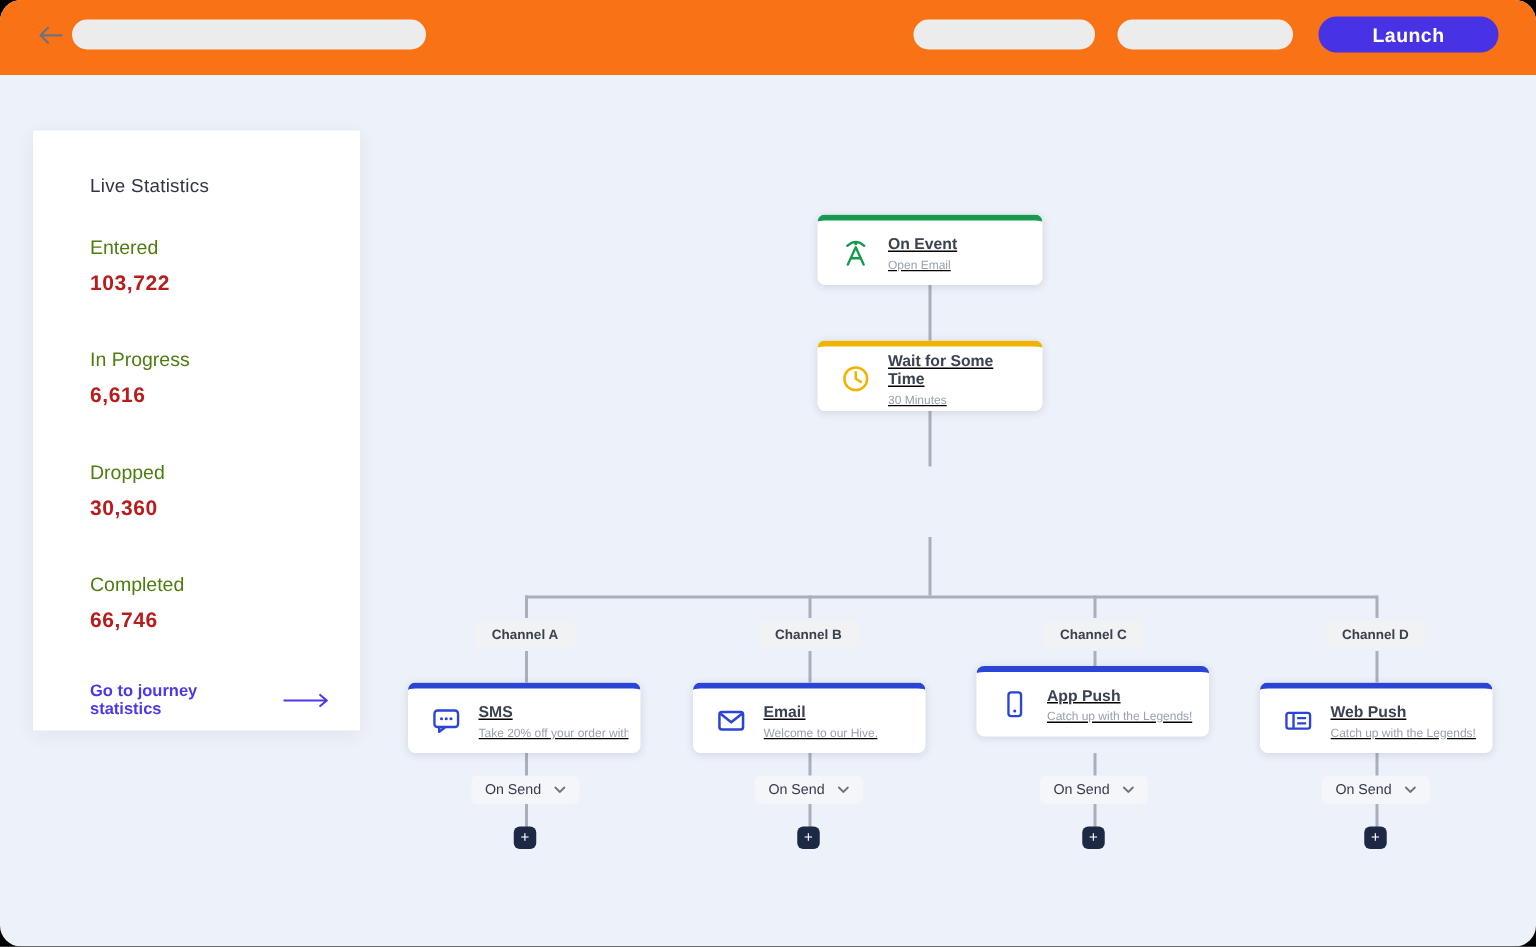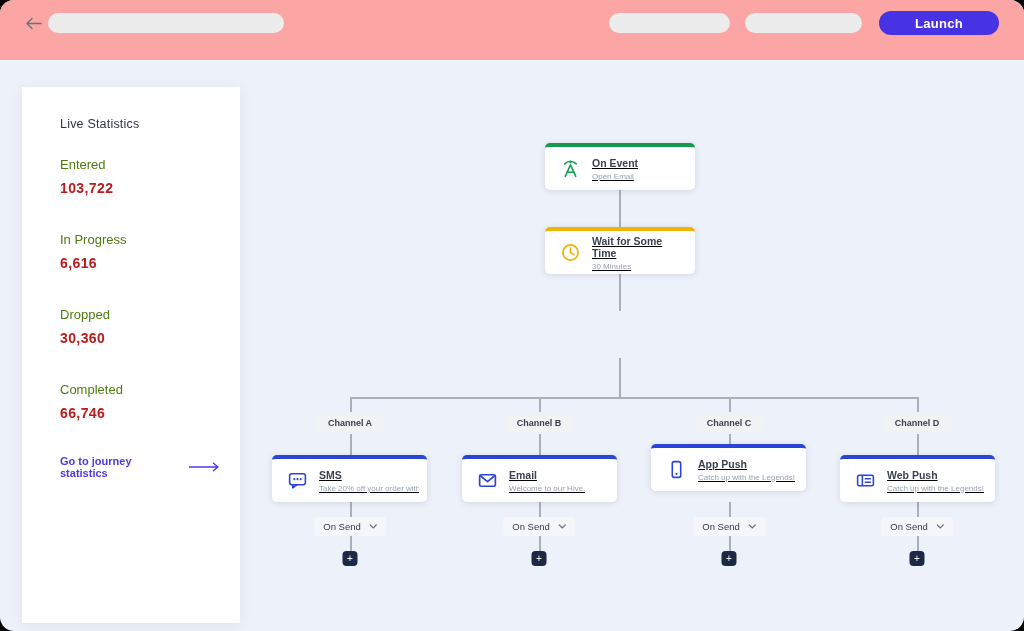--- a/index.html
+++ b/index.html
@@ -3,35 +3,35 @@
 <meta charset="utf-8">
 <style>
   html,body{margin:0;padding:0;background:#000;}
   *{box-sizing:border-box;}
   .screen{
     position:relative;width:1024px;height:631px;border-radius:14px;overflow:hidden;
     background:#edf1f9;font-family:"Liberation Sans",sans-serif;
     -webkit-font-smoothing:antialiased;
   }
   
-  .topbar{position:absolute;top:0;left:0;right:0;height:60px;background:#fca5a5;z-index:5;}
+  .topbar{position:absolute;top:0;left:0;right:0;height:50px;background:#f97316;z-index:5;}
   .back-btn{position:absolute;left:22px;top:13px;width:22px;height:20px;display:flex;align-items:center;justify-content:center;cursor:pointer;background:none;border:none;padding:0;}
   .ph-pill{position:absolute;top:13px;height:20px;border-radius:10px;background:#ececec;border:none;}
   .ph-title{left:48px;width:236px;}
   .ph-a{left:609px;width:121px;}
   .ph-b{left:745px;width:117px;}
   .launch-btn{
     position:absolute;left:879px;top:11px;width:120px;height:24px;border-radius:13px;border:none;
     background:#4733e3;color:#fff;font-family:"Liberation Sans",sans-serif;
     font-size:13px;font-weight:700;letter-spacing:.3px;cursor:pointer;
     display:flex;align-items:center;justify-content:center;
   }
   
   .sidebar{
-    position:absolute;left:22px;top:87px;width:218px;height:536px;background:#fff;
+    position:absolute;left:22px;top:87px;width:218px;height:400px;background:#fff;
     box-shadow:0 2px 12px rgba(30,40,80,.07);padding:30px 20px 0 38px;z-index:4;
   }
   .sb-title{font-size:12.5px;color:#2f3545;letter-spacing:.2px;}
   .stat-label{font-size:13px;color:#4d7c0f;}
   .stat-label.first{margin-top:26px;}
   .stat-label.rest{margin-top:36px;}
   .stat-value{font-size:14px;font-weight:700;color:#b91c1c;letter-spacing:.4px;margin-top:8px;}
   .sb-link{margin-top:34px;display:flex;align-items:center;gap:9px;color:#4b39e8;font-size:11px;font-weight:700;cursor:pointer;text-decoration:none;}
   
   .flow{position:absolute;inset:0;z-index:2;}

